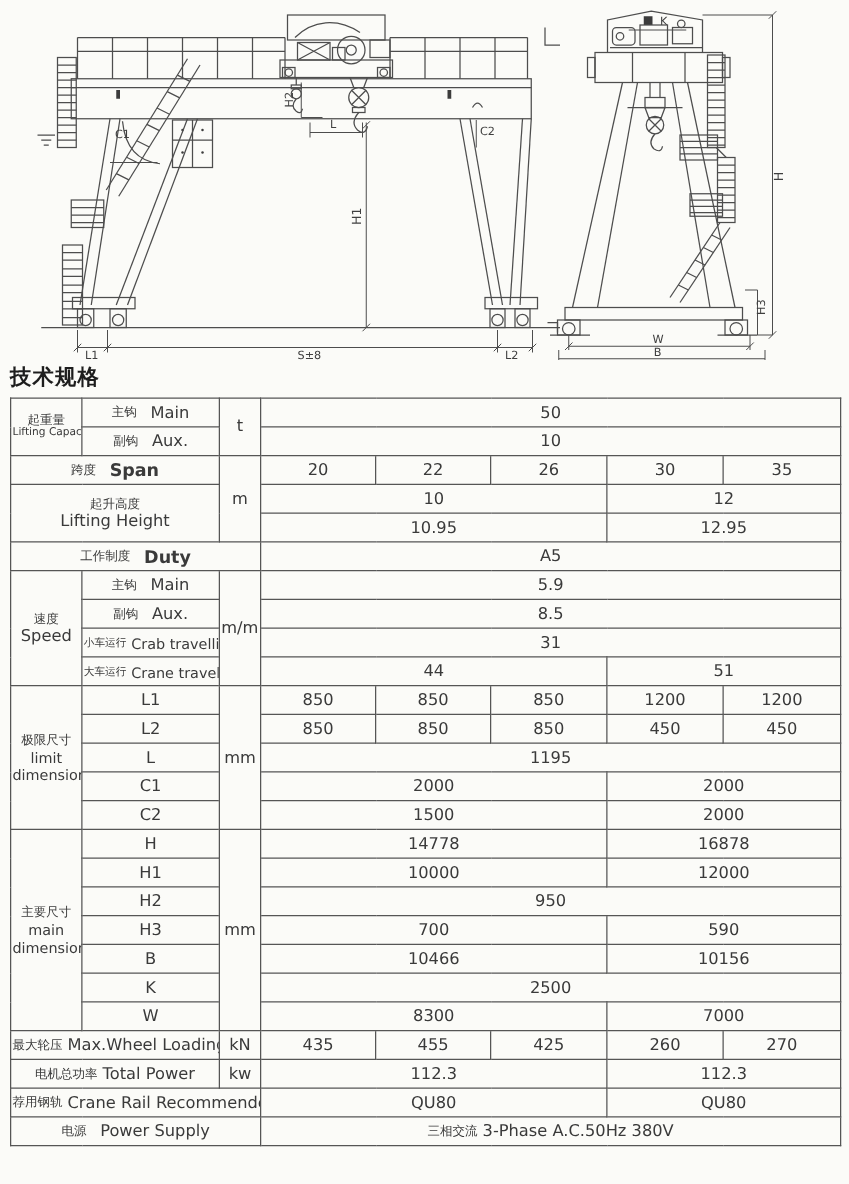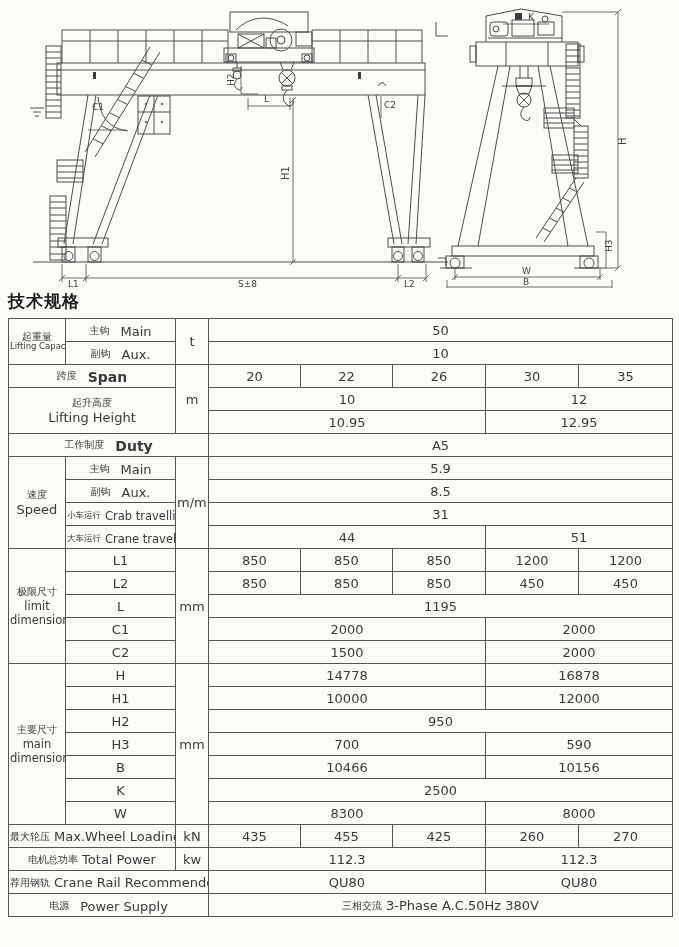--- a/index.html
+++ b/index.html
@@ -456,21 +456,21 @@
     <td colspan="3">10466</td>
     <td colspan="2">10156</td>
   </tr>
   <tr>
     <td>K</td>
     <td colspan="5">2500</td>
   </tr>
   <tr>
     <td>W</td>
     <td colspan="3">8300</td>
-    <td colspan="2">8000</td>
+    <td colspan="2">7000</td>
   </tr>
 
   <tr>
     <td colspan="2">
       <span class="pair-tight">
             <span class="zh-sm">最大轮压</span>
             <span class="en-m">Max.Wheel Loading</span>
           </span>
     </td>
     <td class="unit">kN</td>

